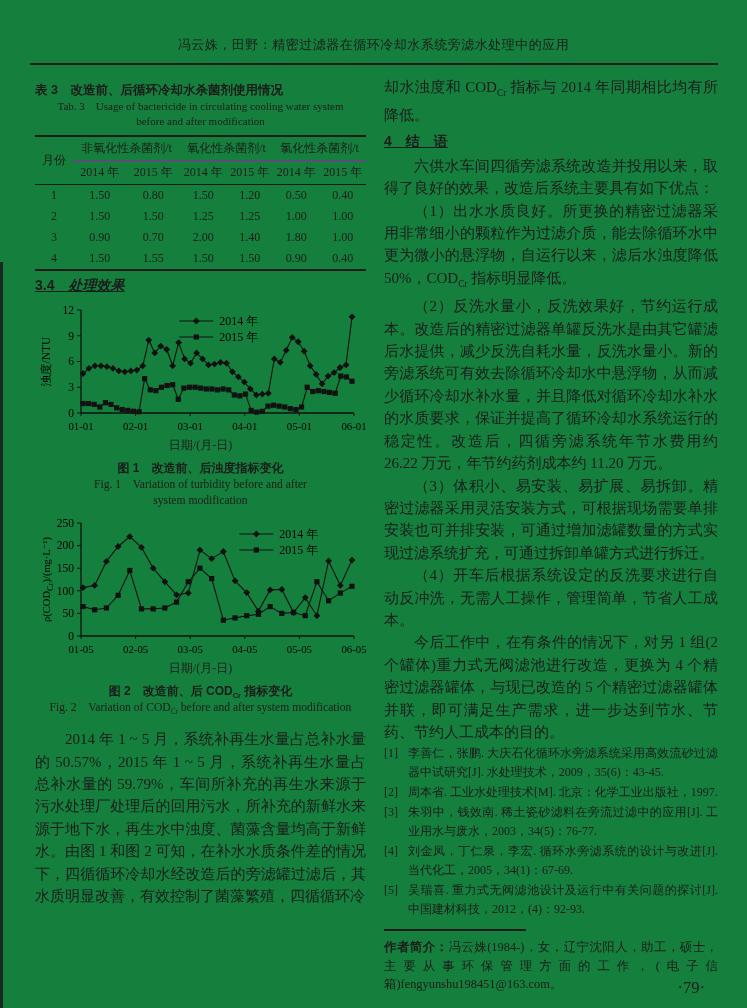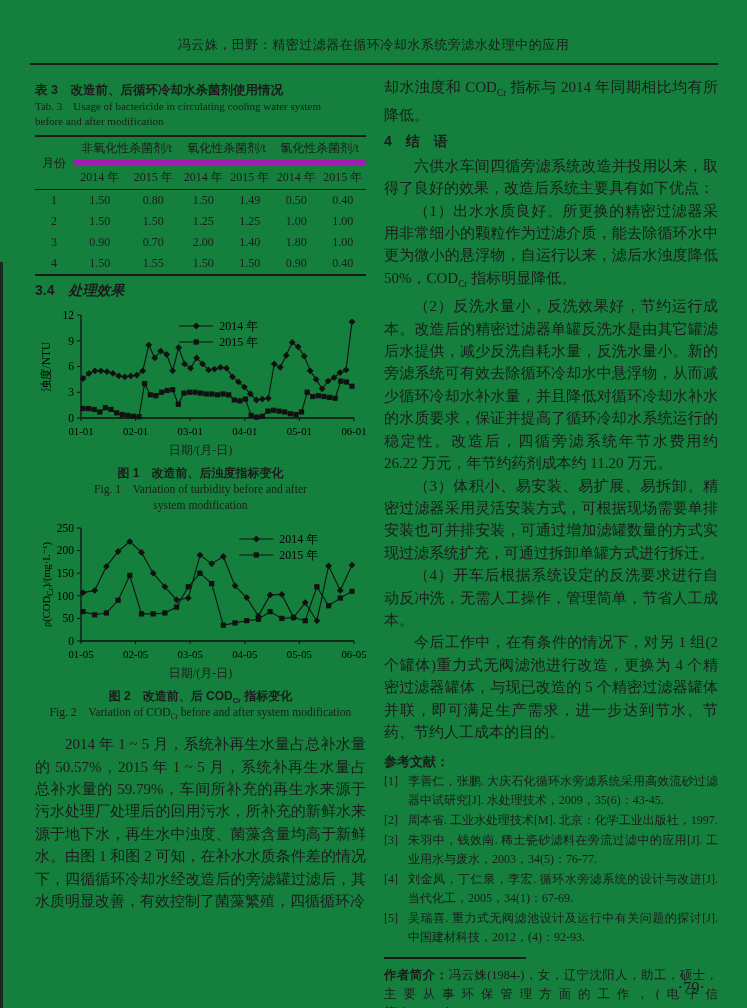--- a/index.html
+++ b/index.html
@@ -8,28 +8,28 @@
   .scan-edge{position:absolute;left:0;top:262px;bottom:0;width:3px;background:#1a1a1a;opacity:.85;}
   .hdr{position:absolute;top:36px;left:0;right:0;text-align:center;font-size:13px;letter-spacing:.5px;}
   .hdr-rule{position:absolute;top:63px;left:30px;width:688px;height:2.4px;background:#1c1c1c;}
   .col{position:absolute;top:76px;}
   .col-l{left:35px;width:331px;}
   .col-r{left:384px;width:334px;}
   p{margin:0;font-size:15px;line-height:22.4px;text-align:justify;}
   .ind{text-indent:2em;}
   .hei{font-family:"Liberation Sans","DejaVu Sans",sans-serif;}
   .tbl-cap-zh{text-align:left;font-weight:bold;font-size:12.5px;margin-top:6px;}
-  .tbl-cap-en{font-size:11px;line-height:15px;white-space:nowrap;}
+  .tbl-cap-en{text-align:center;font-size:11px;line-height:15px;white-space:nowrap;}
   table{width:100%;border-collapse:collapse;margin-top:6px;font-size:12px;
         border-top:2px solid #1b1b1b;border-bottom:2px solid #1b1b1b;}
   th,td{text-align:center;font-weight:normal;padding:3px 0;white-space:nowrap;}
-  th.grp{border-bottom:6px solid #a21caf;}
+  th.grp{border-bottom:1px solid #a21caf;}
   tr.years th{border-bottom:1px solid #1b1b1b;}
   th.month{border-bottom:1px solid #1b1b1b;width:38px;}
-  .h-sec{font-size:14px;font-weight:bold;margin:6px 0 4px;}
+  .h-sec{font-size:14px;font-weight:bold;margin:6px 0 4px;text-decoration:underline;}
   .h-sec .kai{font-style:italic;}
   .figure{margin-top:8px;text-align:center;}
   svg{font-family:"Liberation Serif","DejaVu Serif",serif;display:block;margin:0 auto;}
   .fig-xlabel{font-size:12px;margin-top:2px;}
   .fig-cap-zh{font-weight:bold;font-size:12px;margin-top:6px;}
   .fig-cap-en{font-size:11.6px;line-height:15.5px;white-space:nowrap;}
   sub{font-size:.62em;}
   .mt{margin-top:7px;}
   .refs-h{font-size:13px;font-weight:bold;margin-top:10px;}
   .ref{display:flex;font-size:12px;line-height:19px;text-align:justify;margin-top:1px;}
@@ -69,21 +69,21 @@
           <th>2014 年</th>
           <th>2015 年</th>
         </tr>
       </thead>
       <tbody>
         <tr>
           <td>1</td>
             <td>1.50</td>
             <td>0.80</td>
             <td>1.50</td>
-            <td>1.49</td>
+            <td>1.20</td>
             <td>0.50</td>
             <td>0.40</td>
         </tr>
         <tr>
           <td>2</td>
             <td>1.50</td>
             <td>1.50</td>
             <td>1.25</td>
             <td>1.25</td>
             <td>1.00</td>
@@ -344,21 +344,20 @@
   <div class="col col-r">
     <p>却水浊度和 COD<sub>Cr</sub> 指标与 2014 年同期相比均有所降低。</p>
     <div class="h-sec"><span class="hei">4</span>　<span class="hei">结　语</span></div>
     <p class="ind">六供水车间四循旁滤系统改造并投用以来，取得了良好的效果，改造后系统主要具有如下优点：</p>
     <p class="ind">（1）出水水质良好。所更换的精密过滤器采用非常细小的颗粒作为过滤介质，能去除循环水中更为微小的悬浮物，自运行以来，滤后水浊度降低 50%，COD<sub>Cr</sub> 指标明显降低。</p>
     <p class="ind">（2）反洗水量小，反洗效果好，节约运行成本。改造后的精密过滤器单罐反洗水是由其它罐滤后水提供，减少反洗自耗水量，反洗水量小。新的旁滤系统可有效去除循环冷却水中悬浮物，从而减少循环冷却水补水量，并且降低对循环冷却水补水的水质要求，保证并提高了循环冷却水系统运行的稳定性。改造后，四循旁滤系统年节水费用约 26.22 万元，年节约药剂成本约 11.20 万元。</p>
     <p class="ind">（3）体积小、易安装、易扩展、易拆卸。精密过滤器采用灵活安装方式，可根据现场需要单排安装也可并排安装，可通过增加滤罐数量的方式实现过滤系统扩充，可通过拆卸单罐方式进行拆迁。</p>
     <p class="ind">（4）开车后根据系统设定的反洗要求进行自动反冲洗，无需人工操作，管理简单，节省人工成本。</p>
     <p class="ind">今后工作中，在有条件的情况下，对另 1 组(2 个罐体)重力式无阀滤池进行改造，更换为 4 个精密过滤器罐体，与现已改造的 5 个精密过滤器罐体并联，即可满足生产需求，进一步达到节水、节药、节约人工成本的目的。</p>
 
-    <div class="refs-h hei">参考文献：</div>
     <div class="ref">
         <span class="lab">[1]</span>
         <span class="txt">李善仁，张鹏. 大庆石化循环水旁滤系统采用高效流砂过滤器中试研究[J]. 水处理技术，2009，35(6)：43-45.</span>
       </div>
     <div class="ref">
         <span class="lab">[2]</span>
         <span class="txt">周本省. 工业水处理技术[M]. 北京：化学工业出版社，1997.</span>
       </div>
     <div class="ref">
         <span class="lab">[3]</span>

